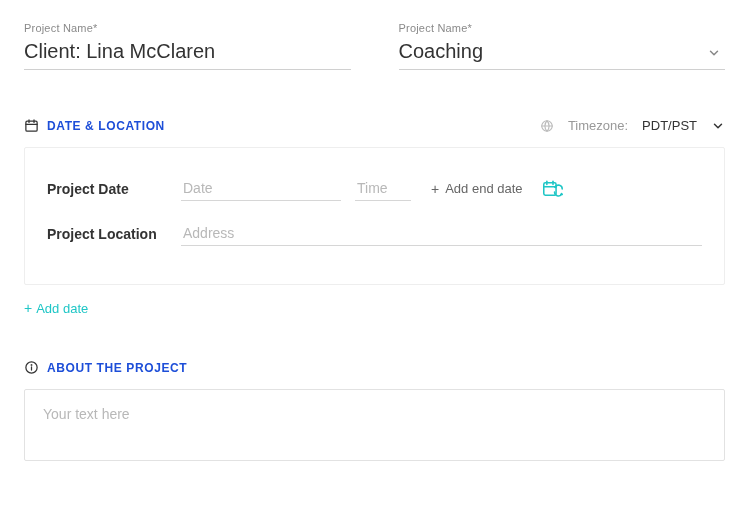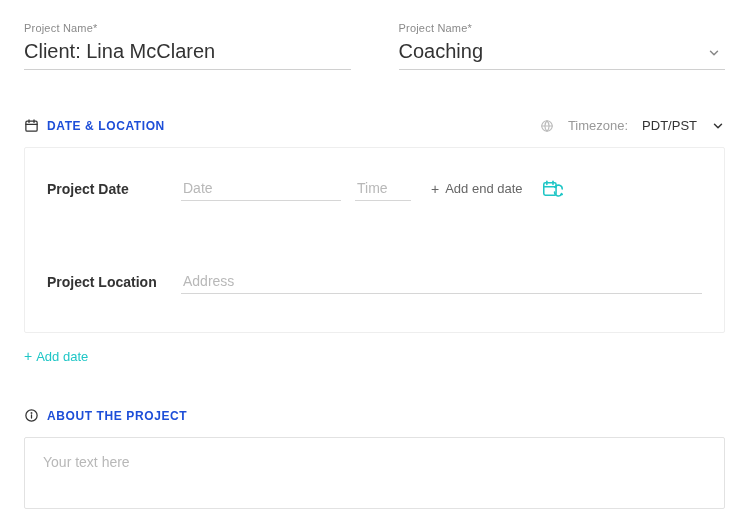--- a/index.html
+++ b/index.html
@@ -88,21 +88,21 @@
     .card {
       border: 1px solid #eeeeee;
       border-radius: 2px;
       padding: 28px 22px 38px 22px;
       margin-bottom: 14px;
     }
     .row {
       display: flex;
       align-items: center;
       gap: 14px;
-      margin-bottom: 68px;
+      margin-bottom: 20px;
     }
     .row:last-child { margin-bottom: 0; }
     .row-label {
       width: 120px;
       font-size: 14px;
       font-weight: 600;
       color: #333;
       flex-shrink: 0;
     }
     .under-input {

